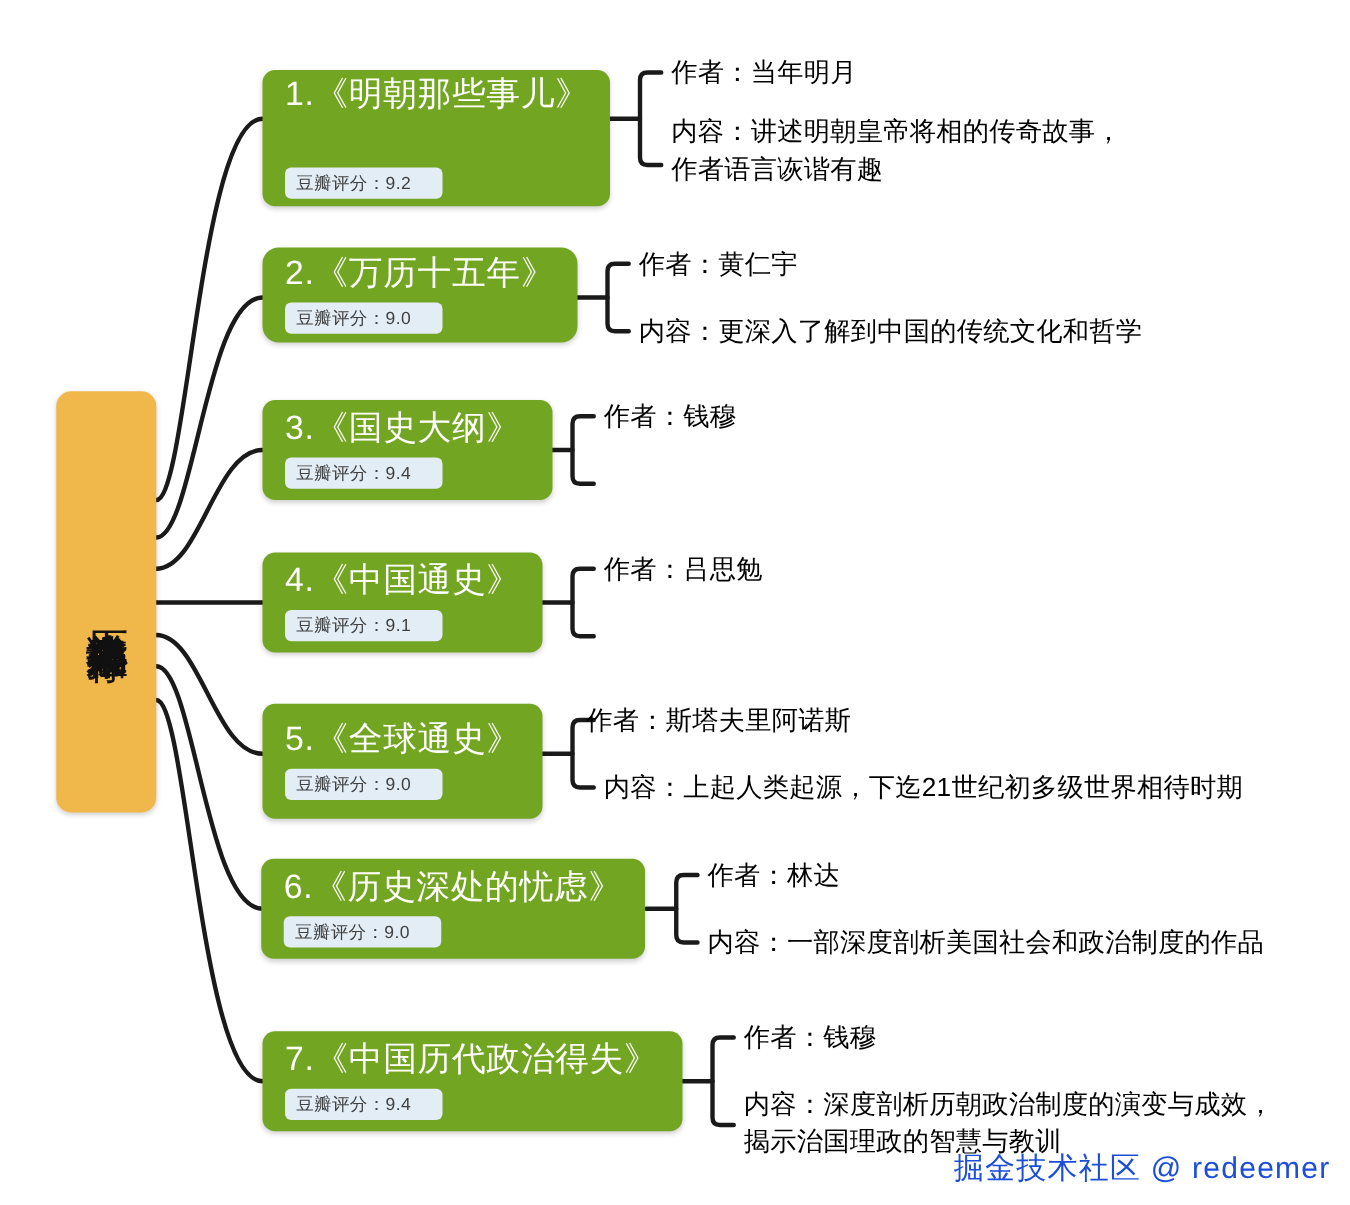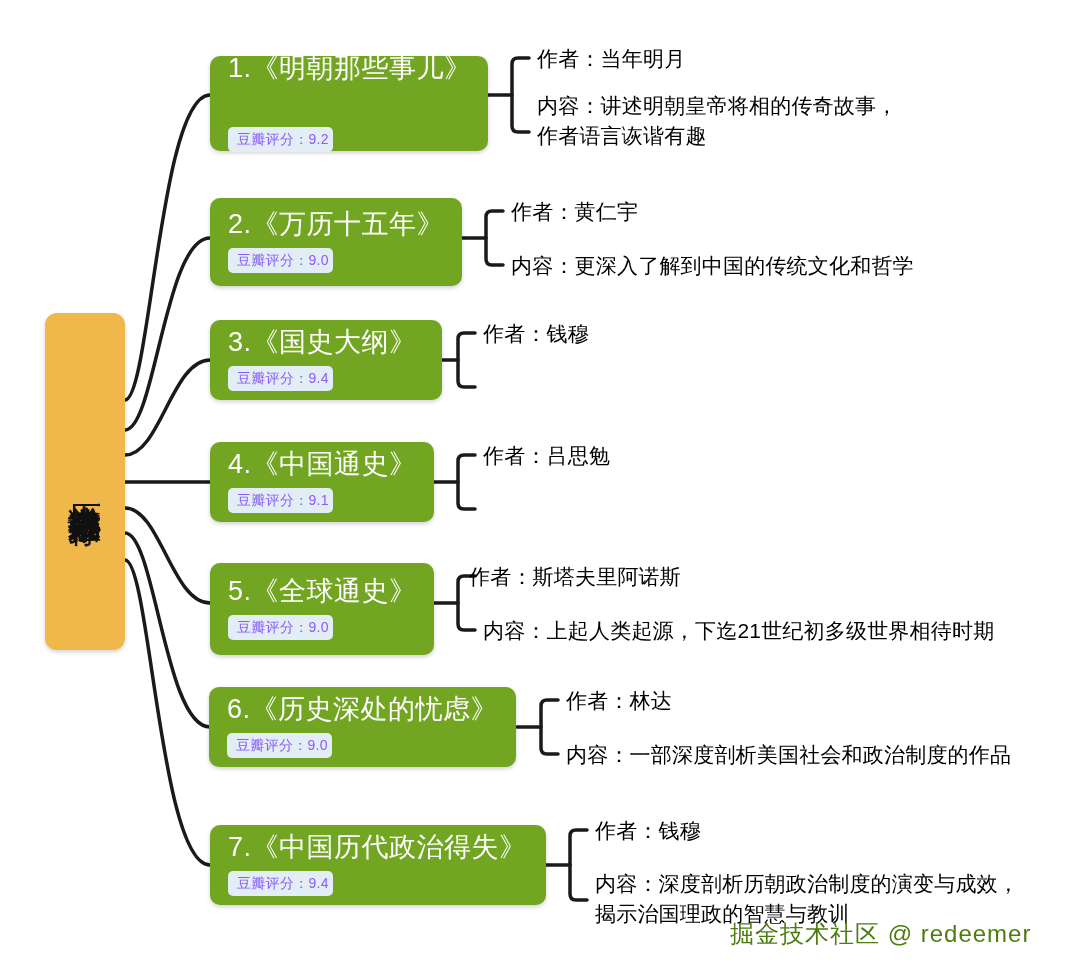--- a/index.html
+++ b/index.html
@@ -69,47 +69,47 @@
     font-size: 27px;
     line-height: 1.12;
     white-space: nowrap;
     font-weight: 400;
     letter-spacing: 0.5px;
   }
   .rating-badge {
     margin-top: 8px;
     align-self: flex-start;
     background: #e2edf6;
-    color: #8b5cf6;
+    color: #404040;
     border-radius: 5px;
     font-size: 14px;
     line-height: 1;
-    padding: 5px 4px 6px 9px;
+    padding: 5px 25px 6px 9px;
     white-space: nowrap;
     letter-spacing: 0.3px;
   }
 
   
   .leaf {
     position: absolute;
     color: #000000;
     font-size: 21px;
     line-height: 1.45;
     white-space: pre-line;
     z-index: 2;
     letter-spacing: 0.2px;
   }
 
   
   .watermark {
     position: absolute;
-    left: 730px;
+    left: 763px;
     top: 918px;
     font-size: 24px;
-    color: #4d7c0f;
+    color: #1d4ed8;
     letter-spacing: 1px;
     white-space: nowrap;
     z-index: 4;
   }
 </style>
 </head>
 <body>
 
 <div id="canvas">
 
@@ -144,29 +144,29 @@
 
       <path d="M546,865 L570,865"></path>
       <path d="M587,830 L576,830 Q570,830 570,836 L570,894 Q570,900 576,900 L587,900"></path>
     </g>
   </svg>
 
   <div class="root-node">
     <div class="root-label">历史类必读书籍推荐</div>
   </div>
 
-  <div class="book-node" style="left:210px; top:56px; width:278px; height:95px;gap:36px;">
+  <div class="book-node" style="left:210px; top:56px; width:278px; height:109px;gap:36px;">
     <div class="book-title">1.《明朝那些事儿》</div>
     <div class="rating-badge">豆瓣评分：9.2</div>
   </div>
   <div class="leaf" style="left:537px; top:44px;">作者：当年明月</div>
   <div class="leaf" style="left:537px; top:91px;">内容：讲述明朝皇帝将相的传奇故事，
 作者语言诙谐有趣</div>
 
-  <div class="book-node" style="left:210px; top:198px; width:252px; height:88px;">
+  <div class="book-node" style="left:210px; top:198px; width:252px; height:76px;border-radius:13px;">
     <div class="book-title">2.《万历十五年》</div>
     <div class="rating-badge">豆瓣评分：9.0</div>
   </div>
   <div class="leaf" style="left:511px; top:197px;">作者：黄仁宇</div>
   <div class="leaf" style="left:511px; top:251px;">内容：更深入了解到中国的传统文化和哲学</div>
 
   <div class="book-node" style="left:210px; top:320px; width:232px; height:80px;">
     <div class="book-title">3.《国史大纲》</div>
     <div class="rating-badge">豆瓣评分：9.4</div>
   </div>

